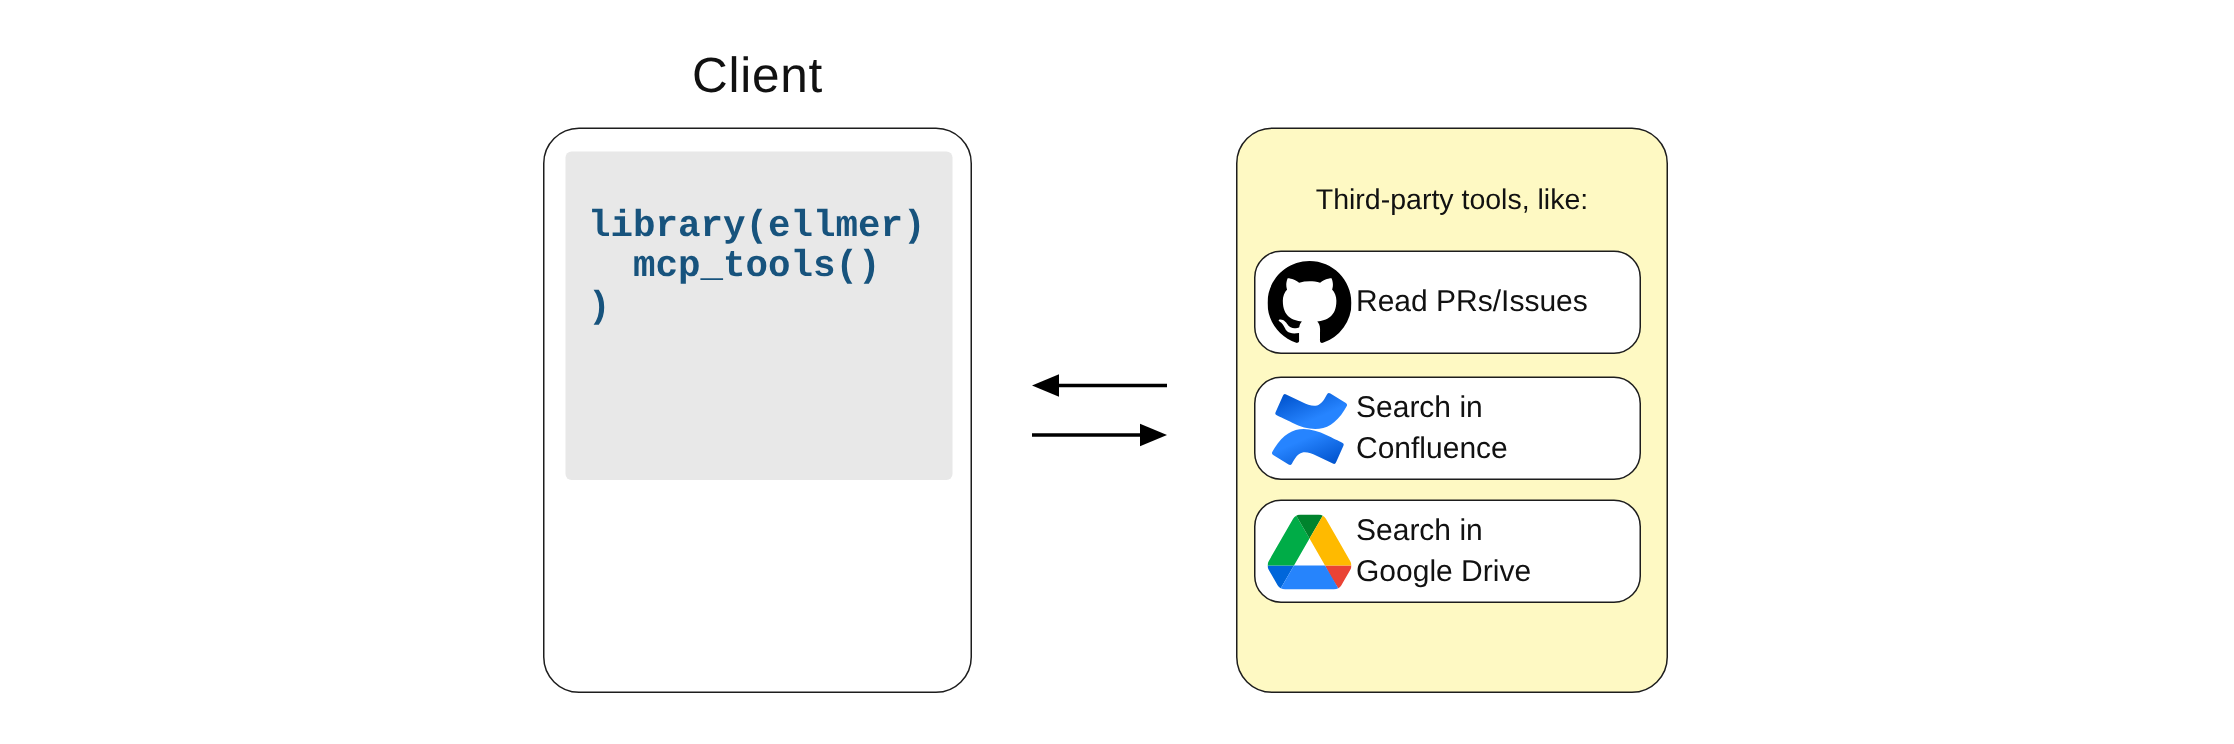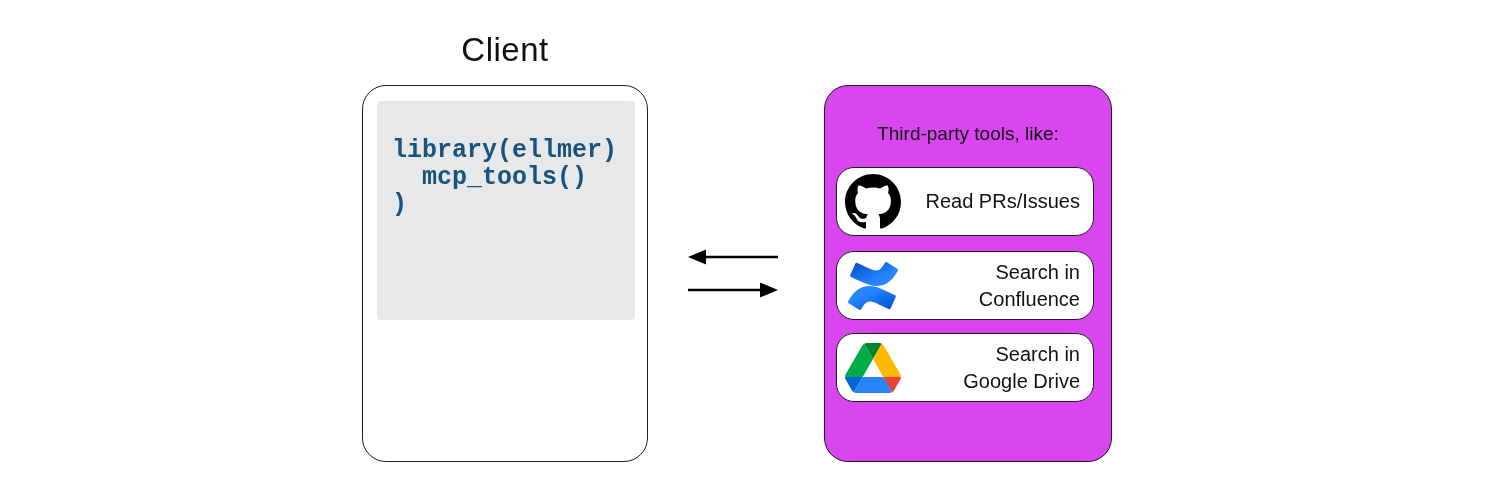--- a/index.html
+++ b/index.html
@@ -78,21 +78,21 @@
   
   .server-box {
     position: absolute;
     left: 824px;
     top: 85px;
     width: 288px;
     height: 377px;
     box-sizing: border-box;
     border: 1.3px solid #1d1d1d;
     border-radius: 24px;
-    background: #d946ef;
+    background: #fef9c3;
   }
   .server-subtitle {
     position: absolute;
     top: 36px;
     left: 0;
     width: 100%;
     text-align: center;
     font-size: 19px;
     line-height: 24px;
     color: #111111;
@@ -115,21 +115,20 @@
   .tool-icon {
     width: 62px;
     margin-left: 5px;
     display: flex;
     justify-content: center;
     align-items: center;
     flex: 0 0 auto;
   }
   .tool-label {
     flex: 1;
-    text-align: right;
     padding-right: 13px;
     font-size: 20px;
     line-height: 27px;
     color: #111111;
   }
 </style>
 </head>
 <body>
 
 <div class="canvas">

